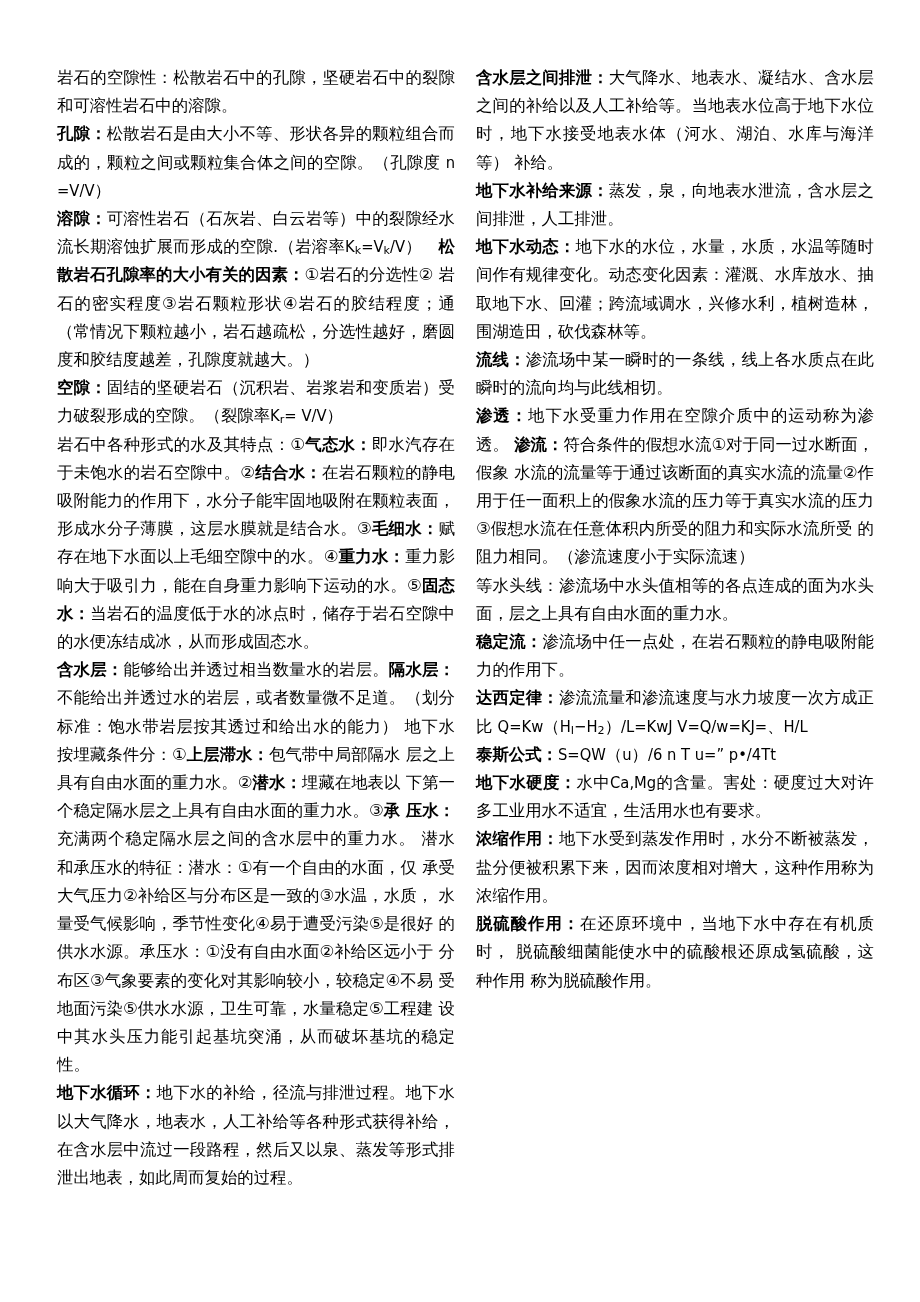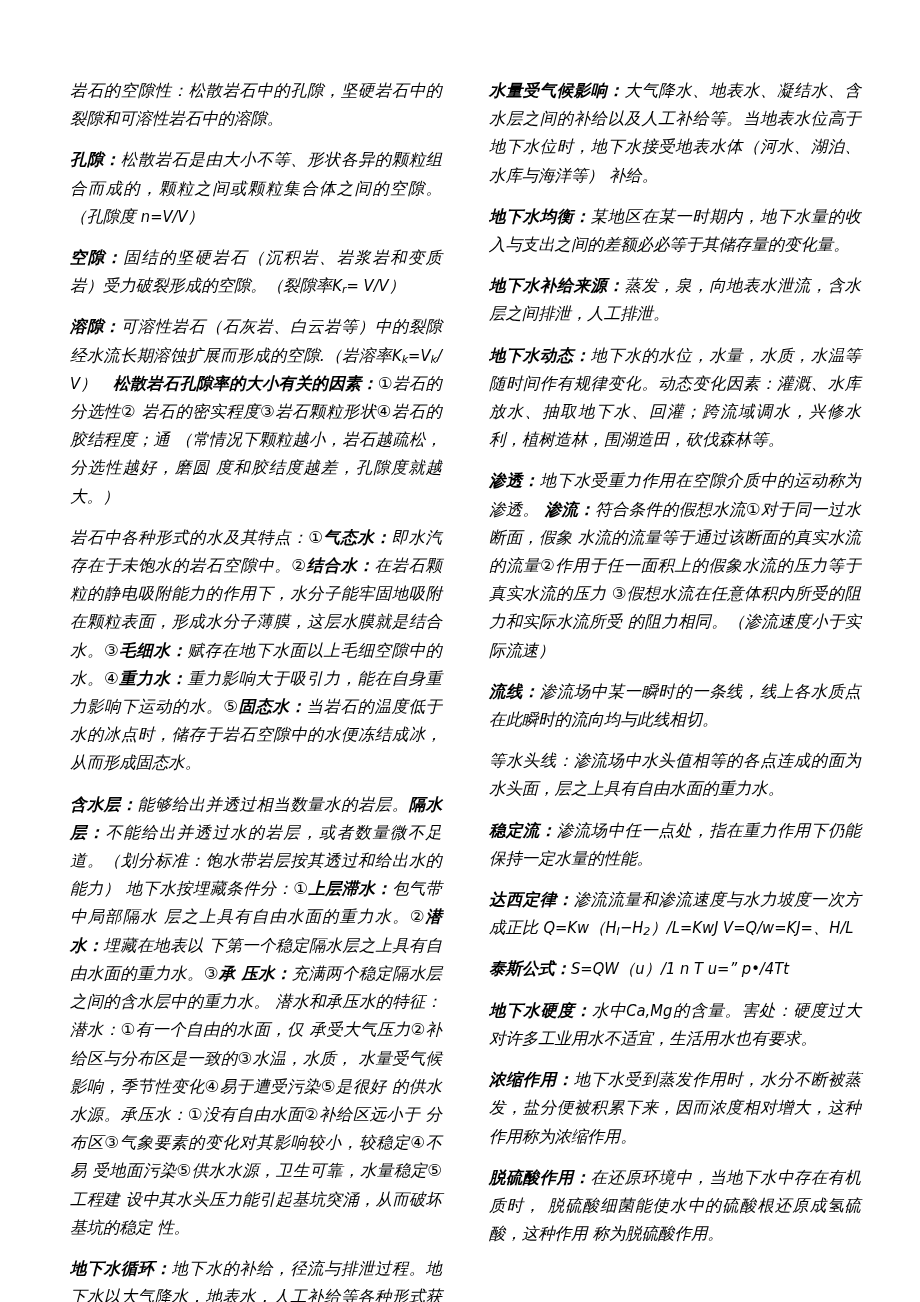--- a/index.html
+++ b/index.html
@@ -32,23 +32,22 @@
     width: 398px;
     flex: 0 0 398px;
   }
   .para {
     font-size: 16.4px;
     line-height: 28.2px;
     text-align: justify;
     text-justify: inter-ideograph;
     letter-spacing: 0px;
     word-break: break-all;
-    margin: 13px;
+    margin: 0;
     padding: 0;
-    font-style: italic;
     -webkit-font-smoothing: none;
   }
   .para b {
     font-weight: 700;
   }
   .mono {
     font-family: "DejaVu Sans Condensed", "DejaVu Sans", sans-serif;
     letter-spacing: 0px;
   }
   sub {
@@ -59,37 +58,36 @@
 </style>
 </head>
 <body>
 
 <div class="page">
   <div class="columns">
 
     <div class="col" id="left-column">
         <p class="para"><span>岩石的空隙性：松散岩石中的孔隙，坚硬岩石中的裂隙和可溶性岩石中的溶隙。</span></p>
         <p class="para"><b>孔隙：</b><span>松散岩石是由大小不等、形状各异的颗粒组合而成的，颗粒之间或颗粒集合体之间的空隙。（孔隙度 </span><span class="mono">n=V/V）</span></p>
+        <p class="para"><b>溶隙：</b><span>可溶性岩石（石灰岩、白云岩等）中的裂隙经水流长期溶蚀扩展而形成的空隙.（岩溶率</span><span class="mono">K</span><sub>k</sub><span class="mono">=V</span><sub>k</sub><span class="mono">/V）</span><b>　松散岩石孔隙率的大小有关的因素：</b><span>①岩石的分选性② 岩石的密实程度③岩石颗粒形状④岩石的胶结程度；通 （常情况下颗粒越小，岩石越疏松，分选性越好，磨圆 度和胶结度越差，孔隙度就越大。）</span></p>
         <p class="para"><b>空隙：</b><span>固结的坚硬岩石（沉积岩、岩浆岩和变质岩）受力破裂形成的空隙。（裂隙率</span><span class="mono">K</span><sub>r</sub><span class="mono">= V/V）</span></p>
-        <p class="para"><b>溶隙：</b><span>可溶性岩石（石灰岩、白云岩等）中的裂隙经水流长期溶蚀扩展而形成的空隙.（岩溶率</span><span class="mono">K</span><sub>k</sub><span class="mono">=V</span><sub>k</sub><span class="mono">/V）</span><b>　松散岩石孔隙率的大小有关的因素：</b><span>①岩石的分选性② 岩石的密实程度③岩石颗粒形状④岩石的胶结程度；通 （常情况下颗粒越小，岩石越疏松，分选性越好，磨圆 度和胶结度越差，孔隙度就越大。）</span></p>
         <p class="para"><span>岩石中各种形式的水及其特点：①</span><b>气态水：</b><span>即水汽存在于未饱水的岩石空隙中。②</span><b>结合水：</b><span>在岩石颗粒的静电吸附能力的作用下，水分子能牢固地吸附在颗粒表面，形成水分子薄膜，这层水膜就是结合水。③</span><b>毛细水：</b><span>赋存在地下水面以上毛细空隙中的水。④</span><b>重力水：</b><span>重力影响大于吸引力，能在自身重力影响下运动的水。⑤</span><b>固态水：</b><span>当岩石的温度低于水的冰点时，储存于岩石空隙中的水便冻结成冰，从而形成固态水。</span></p>
         <p class="para"><b>含水层：</b><span>能够给出并透过相当数量水的岩层。</span><b>隔水层：</b><span>不能给出并透过水的岩层，或者数量微不足道。（划分标准：饱水带岩层按其透过和给出水的能力） 地下水按埋藏条件分：①</span><b>上层滞水：</b><span>包气带中局部隔水 层之上具有自由水面的重力水。②</span><b>潜水：</b><span>埋藏在地表以 下第一个稳定隔水层之上具有自由水面的重力水。③</span><b>承 压水：</b><span>充满两个稳定隔水层之间的含水层中的重力水。 潜水和承压水的特征：潜水：①有一个自由的水面，仅 承受大气压力②补给区与分布区是一致的③水温，水质， 水量受气候影响，季节性变化④易于遭受污染⑤是很好 的供水水源。承压水：①没有自由水面②补给区远小于 分布区③气象要素的变化对其影响较小，较稳定④不易 受地面污染⑤供水水源，卫生可靠，水量稳定⑤工程建 设中其水头压力能引起基坑突涌，从而破坏基坑的稳定 性。</span></p>
         <p class="para"><b>地下水循环：</b><span>地下水的补给，径流与排泄过程。地下水以大气降水，地表水，人工补给等各种形式获得补给，在含水层中流过一段路程，然后又以泉、蒸发等形式排泄出地表，如此周而复始的过程。</span></p>
       </div>
 
     <div class="col" id="right-column">
-        <p class="para"><b>水量受气候影响：</b><span>大气降水、地表水、凝结水、含水层之间的补给以及人工补给等。当地表水位高于地下水位时，地下水接受地表水体（河水、湖泊、水库与海洋等） 补给。</span></p>
-        <p class="para"><b>地下水均衡：</b><span>某地区在某一时期内，地下水量的收入与支出之间的差额必必等于其储存量的变化量。</span></p>
+        <p class="para"><b>含水层之间排泄：</b><span>大气降水、地表水、凝结水、含水层之间的补给以及人工补给等。当地表水位高于地下水位时，地下水接受地表水体（河水、湖泊、水库与海洋等） 补给。</span></p>
         <p class="para"><b>地下水补给来源：</b><span>蒸发，泉，向地表水泄流，含水层之间排泄，人工排泄。</span></p>
         <p class="para"><b>地下水动态：</b><span>地下水的水位，水量，水质，水温等随时间作有规律变化。动态变化因素：灌溉、水库放水、抽取地下水、回灌；跨流域调水，兴修水利，植树造林，围湖造田，砍伐森林等。</span></p>
+        <p class="para"><b>流线：</b><span>渗流场中某一瞬时的一条线，线上各水质点在此瞬时的流向均与此线相切。</span></p>
         <p class="para"><b>渗透：</b><span>地下水受重力作用在空隙介质中的运动称为渗透。 </span><b>渗流：</b><span>符合条件的假想水流①对于同一过水断面，假象 水流的流量等于通过该断面的真实水流的流量②作用于任一面积上的假象水流的压力等于真实水流的压力 ③假想水流在任意体积内所受的阻力和实际水流所受 的阻力相同。（渗流速度小于实际流速）</span></p>
-        <p class="para"><b>流线：</b><span>渗流场中某一瞬时的一条线，线上各水质点在此瞬时的流向均与此线相切。</span></p>
         <p class="para"><span>等水头线：渗流场中水头值相等的各点连成的面为水头面，层之上具有自由水面的重力水。</span></p>
-        <p class="para"><b>稳定流：</b><span>渗流场中任一点处，指在重力作用下仍能保持一定水量的性能。</span></p>
+        <p class="para"><b>稳定流：</b><span>渗流场中任一点处，在岩石颗粒的静电吸附能力的作用下。</span></p>
         <p class="para"><b>达西定律：</b><span>渗流流量和渗流速度与水力坡度一次方成正比 </span><span class="mono">Q=Kw（H</span><sub>I</sub><span class="mono">−H</span><sub>2</sub><span class="mono">）/L=KwJ V=Q/w=KJ=、H/L</span></p>
-        <p class="para"><b>泰斯公式：</b><span class="mono">S=QW（u）/1 n T u=</span><span class="mono">”</span><span class="mono"> p</span><span class="mono">•</span><span class="mono">/4Tt</span></p>
+        <p class="para"><b>泰斯公式：</b><span class="mono">S=QW（u）/6 n T u=</span><span class="mono">”</span><span class="mono"> p</span><span class="mono">•</span><span class="mono">/4Tt</span></p>
         <p class="para"><b>地下水硬度：</b><span>水中</span><span class="mono">Ca,Mg</span><span>的含量。害处：硬度过大对许多工业用水不适宜，生活用水也有要求。</span></p>
         <p class="para"><b>浓缩作用：</b><span>地下水受到蒸发作用时，水分不断被蒸发，盐分便被积累下来，因而浓度相对增大，这种作用称为浓缩作用。</span></p>
         <p class="para"><b>脱硫酸作用：</b><span>在还原环境中，当地下水中存在有机质时， 脱硫酸细菌能使水中的硫酸根还原成氢硫酸，这种作用 称为脱硫酸作用。</span></p>
       </div>
 
   </div>
 </div>
 
 </body></html>

